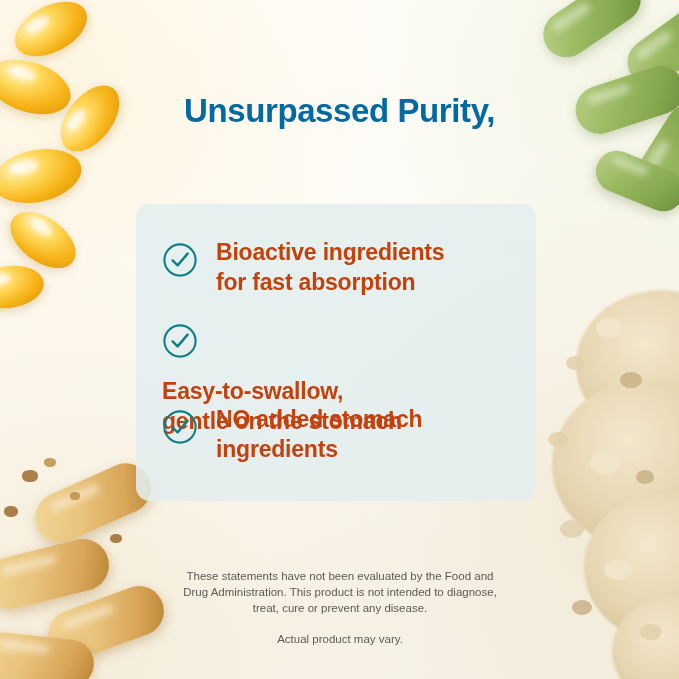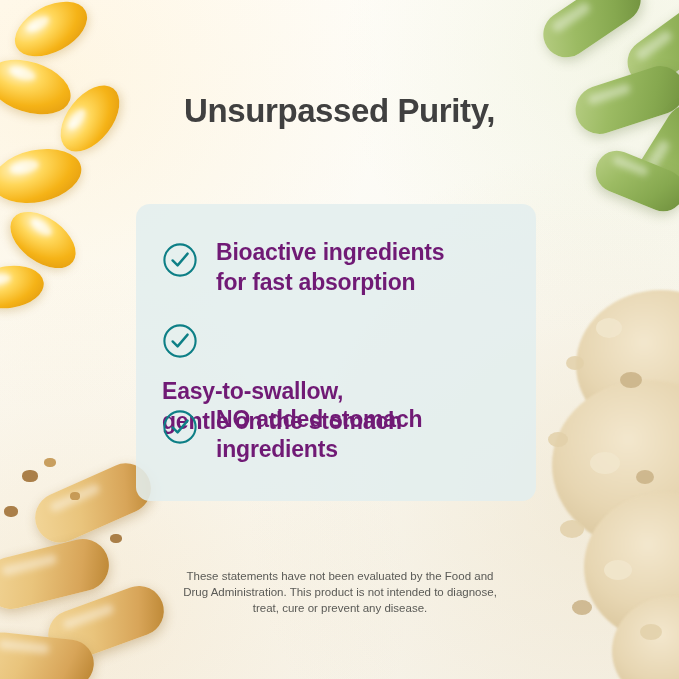--- a/index.html
+++ b/index.html
@@ -135,21 +135,21 @@
     width: 100%;
     height: 100%;
   }
 
   .headline {
     position: absolute;
     left: 0;
     right: 0;
     top: 68px;
     text-align: center;
-    color: #404040;
+    color: #0369a1;
     font-weight: 800;
     font-size: 33px;
     line-height: 1.30;
     letter-spacing: -0.4px;
   }
   .headline .l2 { display: block; }
 
   .claims-card {
     position: absolute;
     left: 136px;
@@ -172,21 +172,21 @@
   .claim-row.r3 { top: 201px; }
 
   .check {
     width: 36px;
     height: 36px;
     flex: 0 0 36px;
     margin-top: 4px;
   }
 
   .claim-text {
-    color: #701a75;
+    color: #c2410c;
     font-weight: 800;
     font-size: 23px;
     line-height: 1.30;
     letter-spacing: -0.2px;
     white-space: pre-line;
   }
 
   .disclaimer {
     position: absolute;
     left: 130px;
@@ -296,15 +296,16 @@
         </span>
         <span class="claim-text">NO added stomach
 ingredients</span>
       </div>
 
     </div>
 
     <p class="disclaimer">These statements have not been evaluated by the Food and
 Drug Administration. This product is not intended to diagnose,
 treat, cure or prevent any disease.</p>
+    <p class="variance">Actual product may vary.</p>
 
   </div>
 </div>
 
 </body></html>

